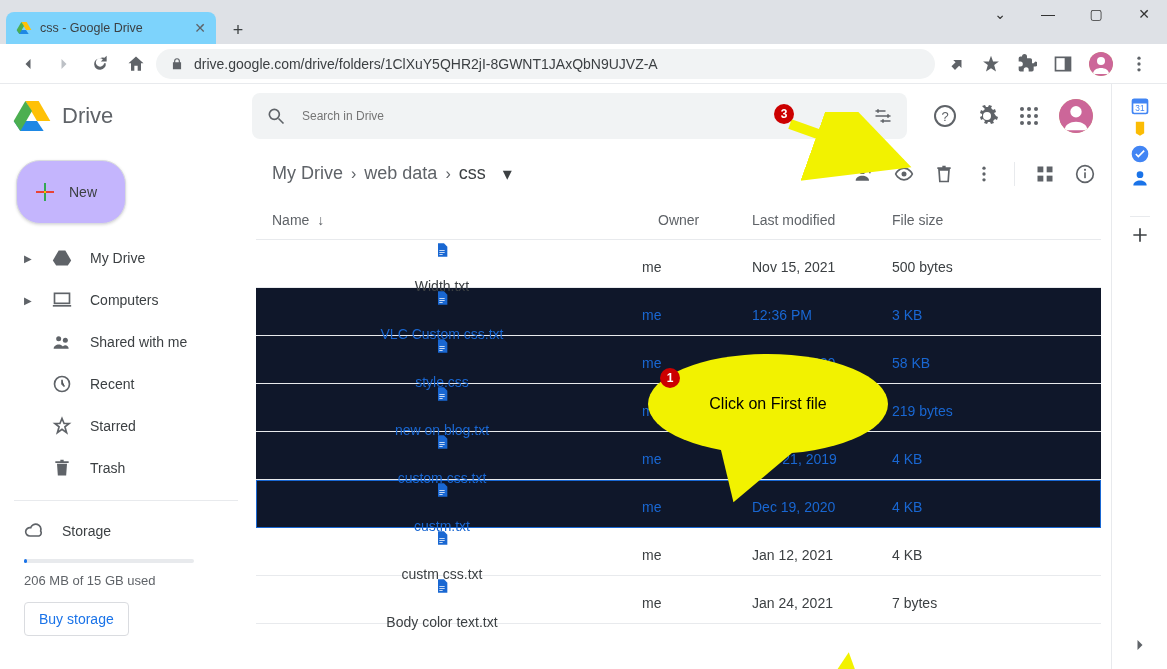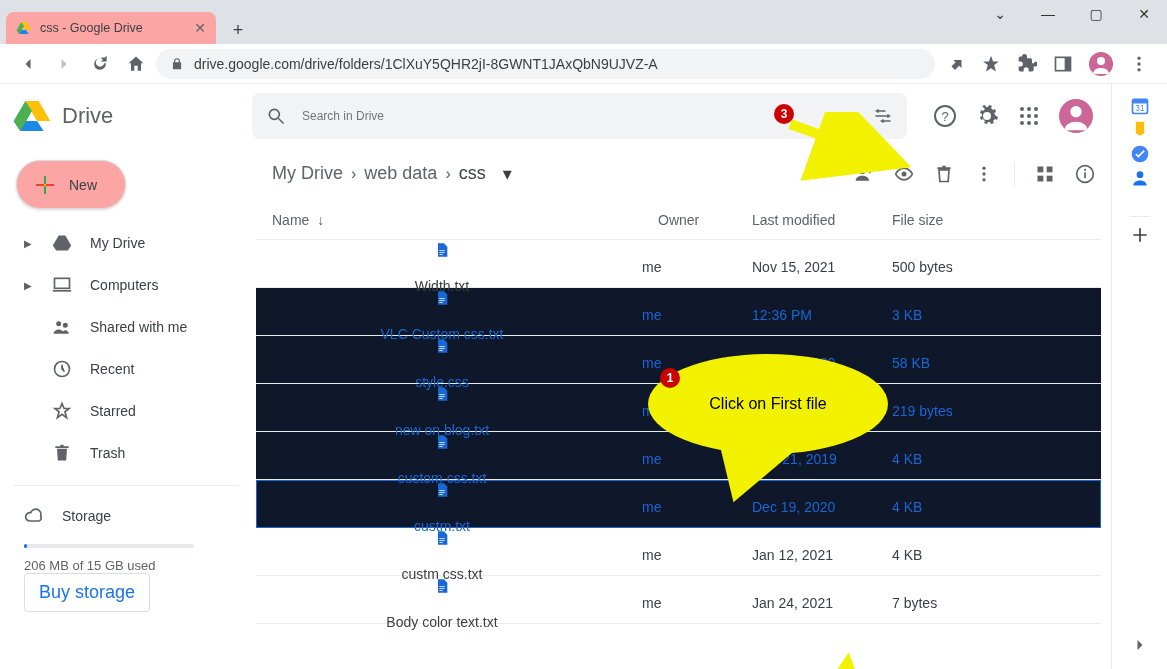--- a/index.html
+++ b/index.html
@@ -1,21 +1,21 @@
 <!DOCTYPE html>
 <html><head>
 <meta charset="utf-8">
 <style>
 * { box-sizing: border-box; margin: 0; padding: 0; font-family: Arial, "Segoe UI", sans-serif; }
 body { overflow: hidden; background:#fff; width:1167px; height:669px; position:relative; }
 
 
 .titlebar { height:8px; background:#dee1e6; }
 .tabstrip { height:36px; background:#dee1e6; display:flex; align-items:flex-end; padding-left:6px; }
-.tab { display:flex; align-items:center; background:#fca5a5; border-radius:8px 8px 0 0; height:32px; padding:0 10px; min-width:210px; position:relative; font-size:12.5px; color:#3c4043; gap:8px; }
+.tab { display:flex; align-items:center; background:#7dd3fc; border-radius:8px 8px 0 0; height:32px; padding:0 10px; min-width:210px; position:relative; font-size:12.5px; color:#3c4043; gap:8px; }
 .tab-favicon { width:16px; height:16px; }
 .tab-title { flex:1; white-space:nowrap; overflow:hidden; text-overflow:ellipsis; }
 .tab-close { color:#5f6368; font-size:14px; cursor:pointer; }
 .newtab { width:28px; height:28px; display:flex; align-items:center; justify-content:center; margin-left:8px; color:#3c4043; font-size:18px; cursor:pointer; }
 .win-controls { position:absolute; top:6px; right:8px; display:flex; gap:18px; color:#333; }
 .win-controls span { width:30px; text-align:center; font-size:14px; cursor:default; }
 
 
 .addr-row { height:40px; background:#fff; border-bottom:1px solid #e8eaed; display:flex; align-items:center; padding:0 18px; gap:10px; }
 .nav-icons { display:flex; gap:16px; color:#5f6368; }
@@ -41,32 +41,32 @@
 .drive-word { font-size:22px; color:#5f6368; }
 .search-wrap { flex:1; display:flex; align-items:center; height:46px; background:#f1f3f4; border-radius:8px; padding:0 14px; gap:16px; color:#5f6368; max-width:660px;}
 .search-wrap input { flex:1; border:none; background:transparent; font-size:12px; outline:none; color:#3c4043; }
 .search-wrap .tune { margin-left:auto; }
 .top-right-icons { display:flex; align-items:center; gap:18px; color:#5f6368; margin-left:18px; }
 .top-right-icons .big-avatar { width:34px; height:34px; border-radius:50%; overflow:hidden; background:#cfa07a;}
 
 
 .body-row { flex:1; display:flex; overflow:hidden; }
 .sidebar { width:256px; padding:8px 8px 8px 10px; display:flex; flex-direction:column; }
-.new-btn { width:110px; height:49px; border:1px solid #dadce0; border-radius:24px; background:#fca5a5; box-shadow:0 1px 3px rgba(0,0,0,.15); display:flex; align-items:center; gap:12px; padding-left:16px; cursor:pointer; font-size:14px; color:#3c4043; margin:4px 0 14px 6px;}
+.new-btn { width:110px; height:64px; border:1px solid #dadce0; border-radius:24px; background:#c4b5fd; box-shadow:0 1px 3px rgba(0,0,0,.15); display:flex; align-items:center; gap:12px; padding-left:16px; cursor:pointer; font-size:14px; color:#3c4043; margin:4px 0 14px 6px;}
 .nav-list { display:flex; flex-direction:column; gap:2px; }
 .nav-item { display:flex; align-items:center; gap:18px; height:40px; padding-left:14px; border-radius:0 20px 20px 0; font-size:14px; color:#3c4043; cursor:pointer; }
 .nav-item .exp { width:10px; color:#5f6368; font-size:10px; }
 .nav-item .noexp { width:10px; }
 .nav-item .nicon { width:20px; color:#5f6368; display:flex; }
 .storage-sep { height:1px; background:#e8eaed; margin:12px 10px 10px 4px; }
 .storage-sec { padding-left:14px; }
 .storage-bar { width:170px; height:4px; background:#e8eaed; border-radius:2px; margin-top:8px; position:relative; }
 .storage-bar-fill { position:absolute; left:0; top:0; bottom:0; width:3px; background:#1a73e8; border-radius:2px; }
 .storage-text { margin-top:10px; font-size:13px; color:#5f6368; }
-.buy-btn { border:1px solid #dadce0; background:#fff; color:#1a73e8; font-size:18px; padding:8px 14px; border-radius:4px; cursor:pointer; }
+.buy-btn { margin-top:14px; border:1px solid #dadce0; background:#fff; color:#1a73e8; font-size:14px; padding:8px 14px; border-radius:4px; cursor:pointer; }
 
 
 .content { flex:1; display:flex; flex-direction:column; padding-right:10px; position:relative; overflow:hidden;}
 .path-row { height:52px; display:flex; align-items:center; padding-left:16px; gap:8px; color:#5f6368; border-bottom:1px solid transparent; }
 .crumb { font-size:18px; color:#5f6368; display:flex; align-items:center; gap:6px; cursor:pointer; }
 .crumb.last { color:#3c4043; }
 .path-actions { margin-left:auto; display:flex; align-items:center; gap:20px; color:#5f6368; padding-right:6px;}
 .path-actions .sep { width:1px; height:24px; background:#e8eaed; }
 .action-icon { cursor:pointer; display:flex; }
 

